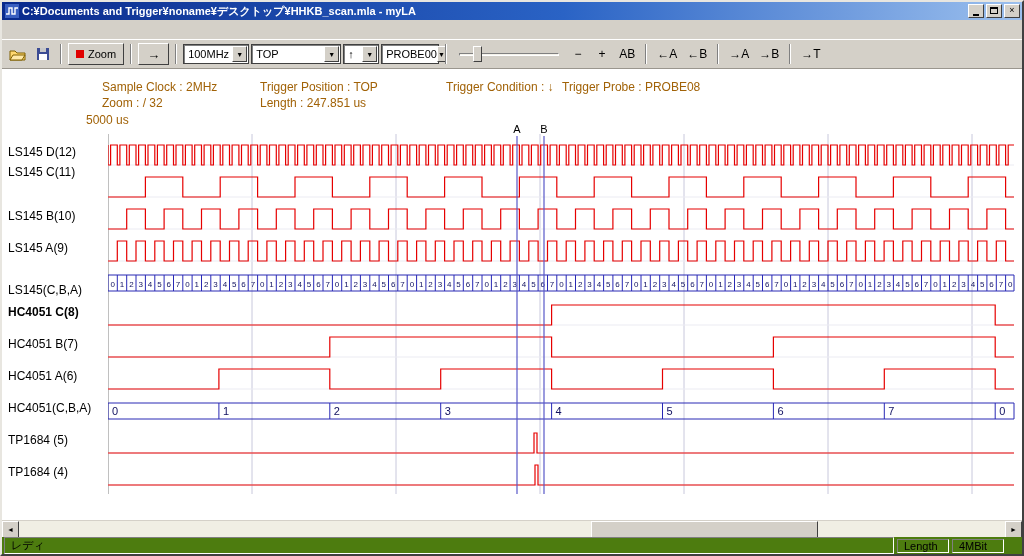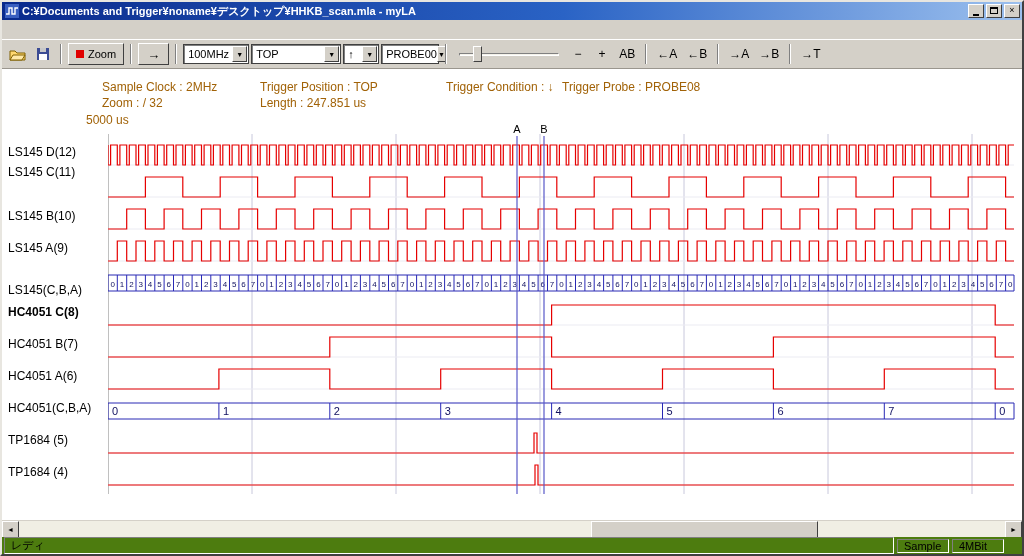--- a/index.html
+++ b/index.html
@@ -449,18 +449,18 @@
   <div class="hscroll">
     <span class="scroll-btn">◄</span>
     <span class="scroll-track">
       <span class="scroll-thumb"></span>
     </span>
     <span class="scroll-btn">►</span>
   </div>
 
   <div class="statusbar">
     <span class="status-panel status-left">レディ</span>
-    <span class="status-panel" style="width:52px">Sample</span>
+    <span class="status-panel" style="width:52px">Length</span>
     <span class="status-panel" style="width:52px">4MBit</span>
     <span class="grip"></span>
   </div>
 
 </div>
 
 </body></html>

